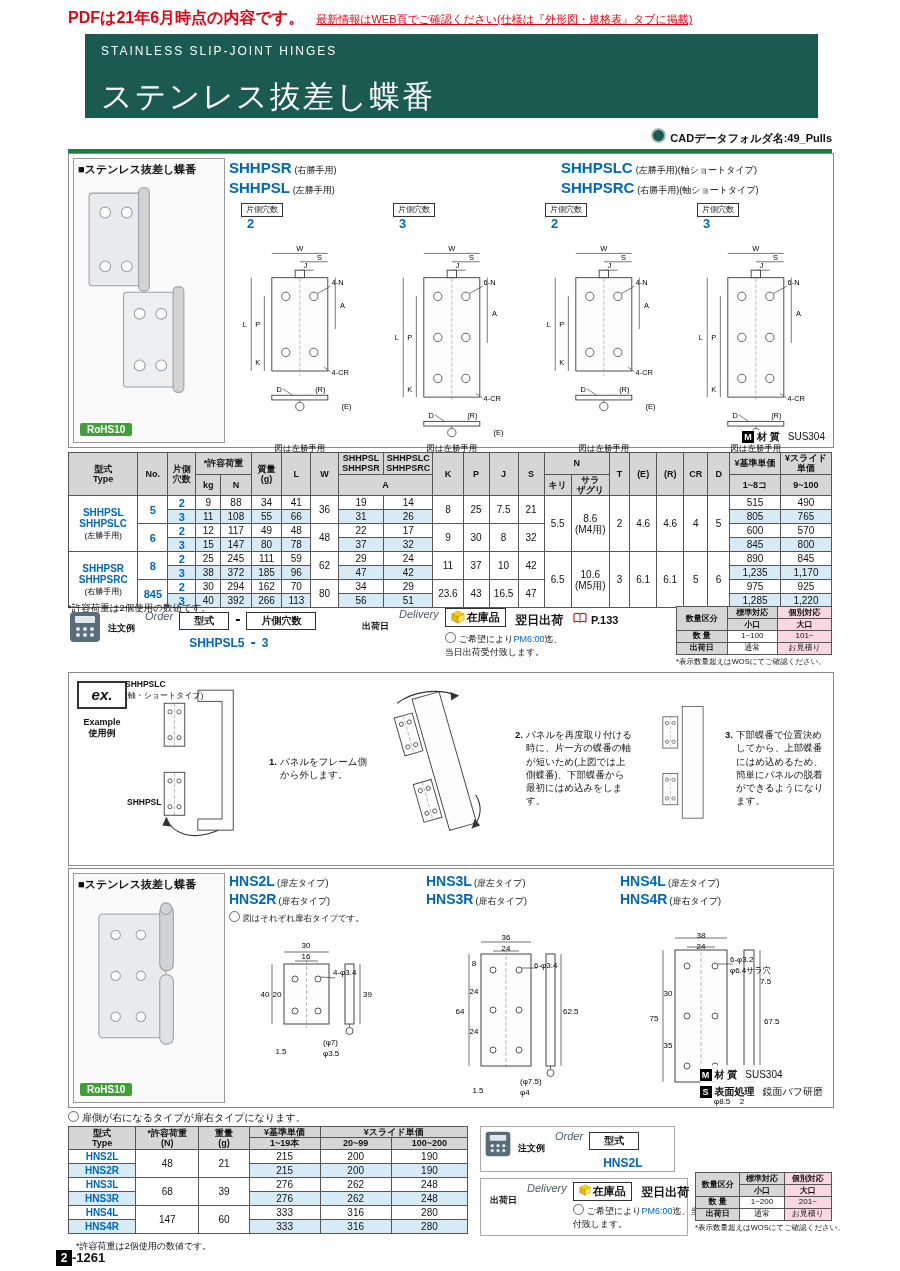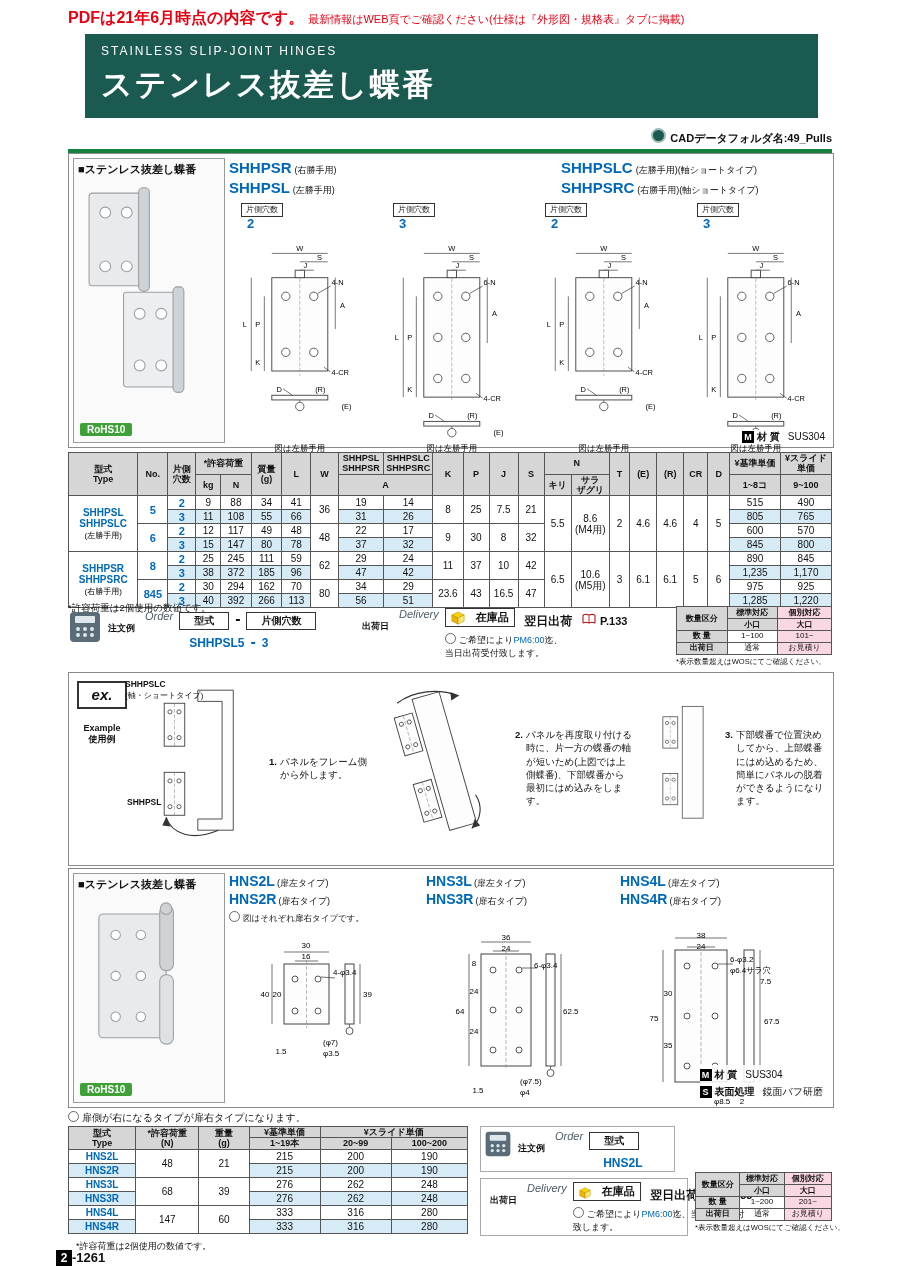--- a/index.html
+++ b/index.html
@@ -3,26 +3,26 @@
 <meta charset="utf-8">
 <style>
   html,body{margin:0;padding:0;background:#fff;}
   body{font-family:"Liberation Sans","DejaVu Sans",sans-serif;color:#111;}
   .page{position:relative;width:900px;height:1271px;background:#fff;overflow:hidden;}
   .abs{position:absolute;}
 
   
   .notice{left:68px;top:8px;width:780px;white-space:nowrap;}
   .notice-main{color:#e60012;font-weight:bold;font-size:16px;}
-  .notice-sub{color:#e60012;font-size:11px;margin-left:4px;}
+  .notice-sub{color:#e60012;font-size:11px;margin-left:12px;text-decoration:underline;}
 
   
   .hdr{left:85px;top:34px;width:733px;height:84px;background:#1a5a50;color:#fff;padding:10px 16px;box-sizing:border-box;}
   .hdr-en{font-size:12px;letter-spacing:2px;}
-  .hdr-jp{font-size:31px;font-weight:bold;margin-top:6px;letter-spacing:2px;}
+  .hdr-jp{font-size:31px;font-weight:normal;margin-top:18px;letter-spacing:2px;}
 
   
   .cadline{left:68px;top:128px;width:764px;border-bottom:7px solid #15803d;text-align:right;font-size:11px;font-weight:bold;padding-bottom:3px;}
   .cad-ic{display:inline-block;width:11px;height:11px;border-radius:50%;background:#1a5a50;border:2px solid #9fbcb6;vertical-align:-1px;margin-right:4px;}
 
   
   .sec{border:1px solid #8a8a8a;background:#fff;}
   .sec1{left:68px;top:153px;width:764px;height:293px;}
   .sec2{left:68px;top:868px;width:764px;height:238px;}
   .photo-box{position:absolute;left:4px;top:4px;width:150px;border:1px solid #9a9a9a;background:#fafafa;}
@@ -73,21 +73,21 @@
   .ob1{left:68px;top:610px;width:285px;}
   .db1{left:356px;top:608px;width:250px;}
   .ob2{left:480px;top:1126px;width:195px;height:46px;border:1px solid #aaa;padding:3px;box-sizing:border-box;}
   .db2{left:480px;top:1178px;width:208px;height:58px;border:1px solid #aaa;padding:3px;box-sizing:border-box;}
   .od-en{font-size:11px;font-weight:normal;color:#4a5a66;font-style:italic;margin-left:37px;}
   .od-jp{font-size:9px;font-weight:bold;}
   .field-box{display:inline-block;border:1px solid #333;font-size:10px;font-weight:bold;padding:1px 14px;background:#fff;}
   .dash{font-weight:bold;margin:0 6px;}
   .ex-code{color:#0068b7;font-weight:bold;font-size:12px;}
   .ord-rows div{margin-bottom:3px;white-space:nowrap;}
-  .stock-badge{display:inline-flex;align-items:flex-end;gap:11px;border:1px solid #333;padding:1px 5px;font-size:11px;font-weight:bold;background:#fff;}
+  .stock-badge{display:inline-flex;align-items:flex-start;gap:2px;border:1px solid #333;padding:1px 5px;font-size:11px;font-weight:bold;background:#fff;}
   .ship-lbl{font-size:12px;font-weight:bold;margin:0 5px;}
   .pref{font-size:11px;font-weight:bold;}
   .dlv-note{font-size:9px;margin-top:3px;line-height:1.4;}
   .blue{color:#0068b7;}
   .mini-ic{display:inline-block;width:9px;height:9px;border:1px solid #666;border-radius:50%;margin-right:3px;vertical-align:-1px;background:#fff;}
 
   
   .qtywrap{font-size:8px;}
   .q1{left:676px;top:606px;width:156px;}
   .q2{left:695px;top:1172px;width:137px;}
@@ -95,21 +95,21 @@
   .qtywrap th{font-size:8px;padding:1px;}
   .qtywrap td{font-size:8px;height:11px;}
   .pink{background:#f9d7e3 !important;}
   td.qh{background:#d6d6d6;font-weight:bold;}
   .qnote{font-size:7.5px;margin-top:2px;white-space:nowrap;}
 
   
   .exbox{left:68px;top:672px;width:764px;height:192px;border:1px solid #8a8a8a;}
   .ex-logo{position:absolute;left:8px;top:8px;width:50px;text-align:center;}
   .ex-logo-box{border:2px solid #333;font-weight:bold;font-size:15px;font-style:italic;line-height:24px;background:#fff;}
-  .ex-en{font-size:9px;font-weight:bold;margin-top:14px;}
+  .ex-en{font-size:9px;font-weight:bold;margin-top:8px;}
   .ex-jp{font-size:9px;font-weight:bold;}
   .ex-panel{position:absolute;top:6px;}
   .ex-lab{position:absolute;font-size:8.5px;font-weight:bold;white-space:nowrap;}
   .step{position:absolute;display:flex;gap:3px;font-size:9.5px;line-height:1.4;}
   .step-n{font-weight:bold;}
 
   
   .hns-col{position:absolute;top:4px;width:200px;}
   .hc0{left:160px;} .hc1{left:357px;} .hc2{left:551px;}
   .pname2{color:#0068b7;font-weight:bold;font-size:14px;}

